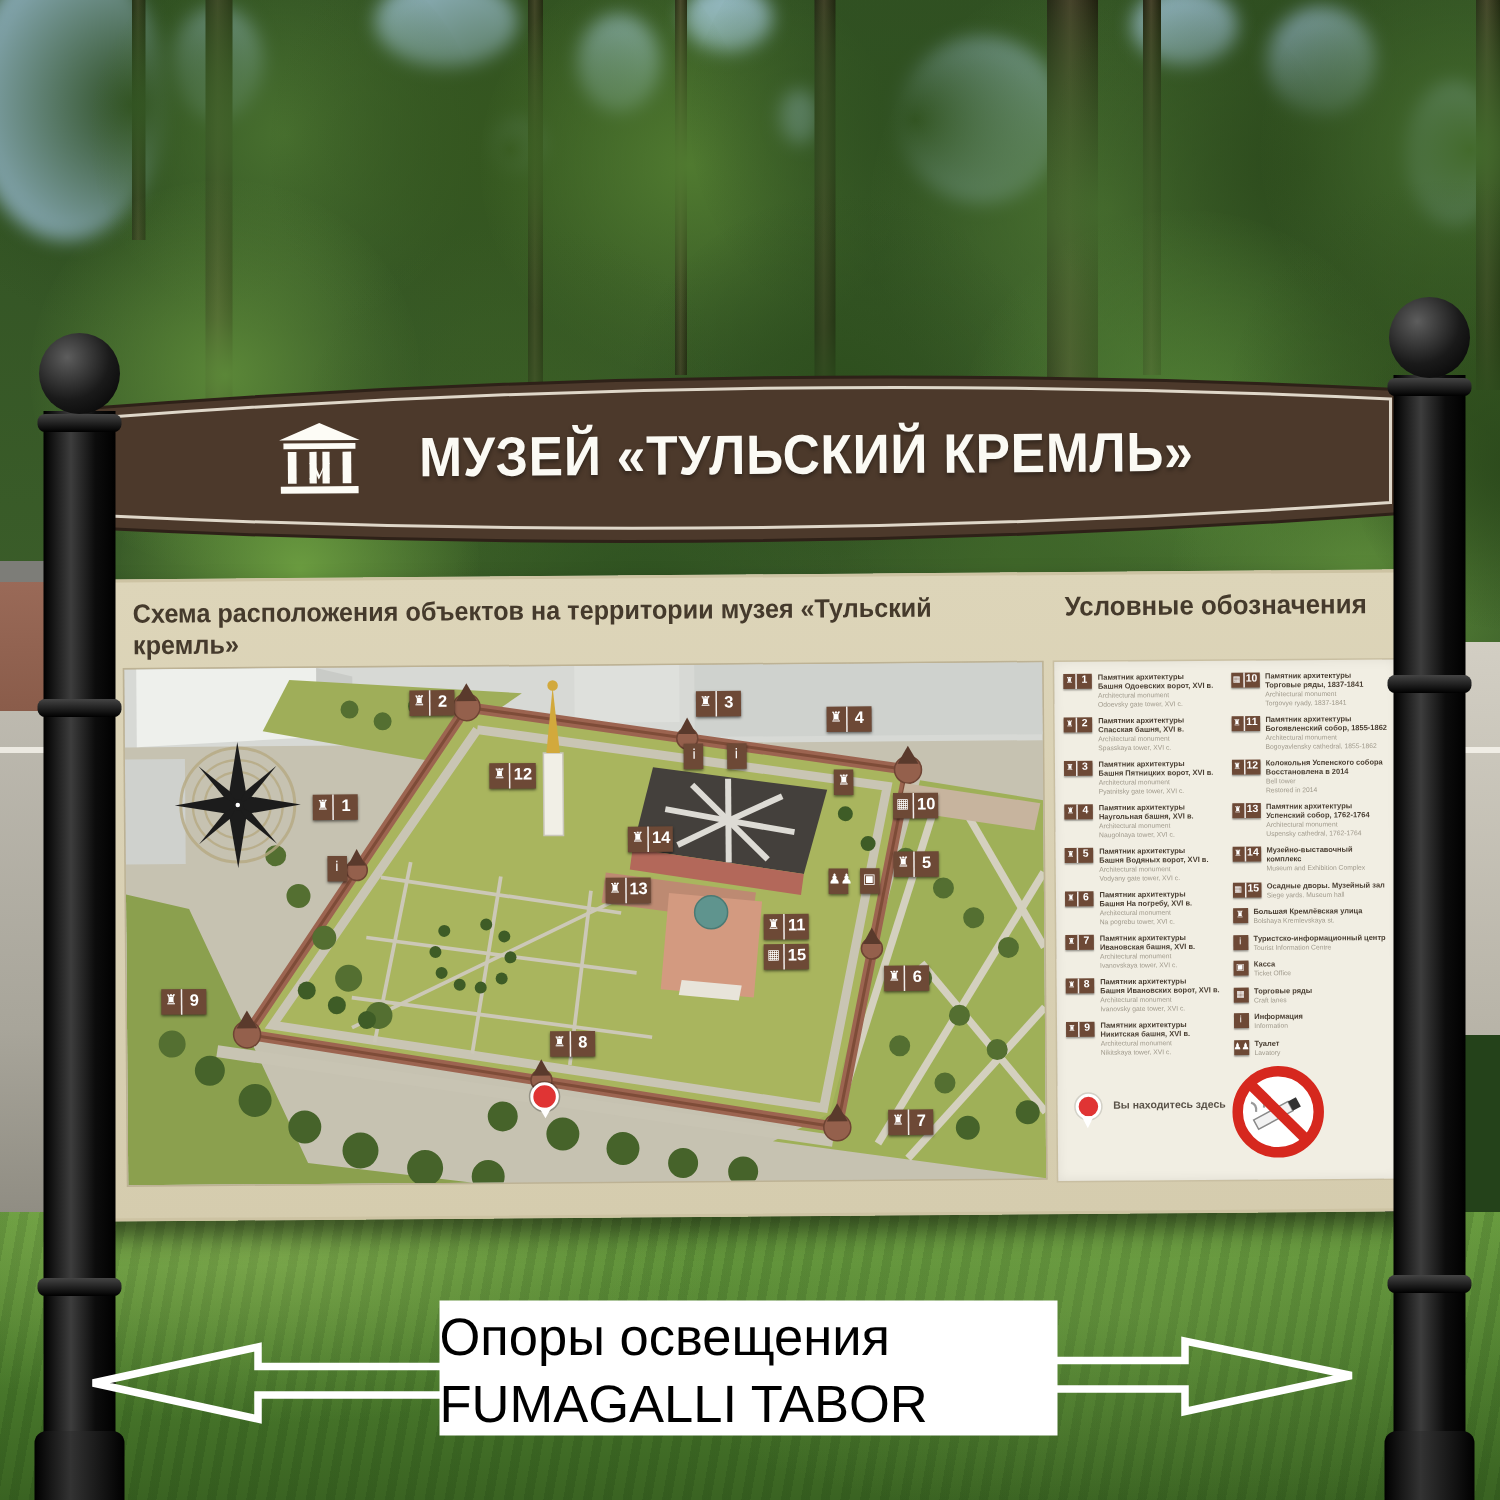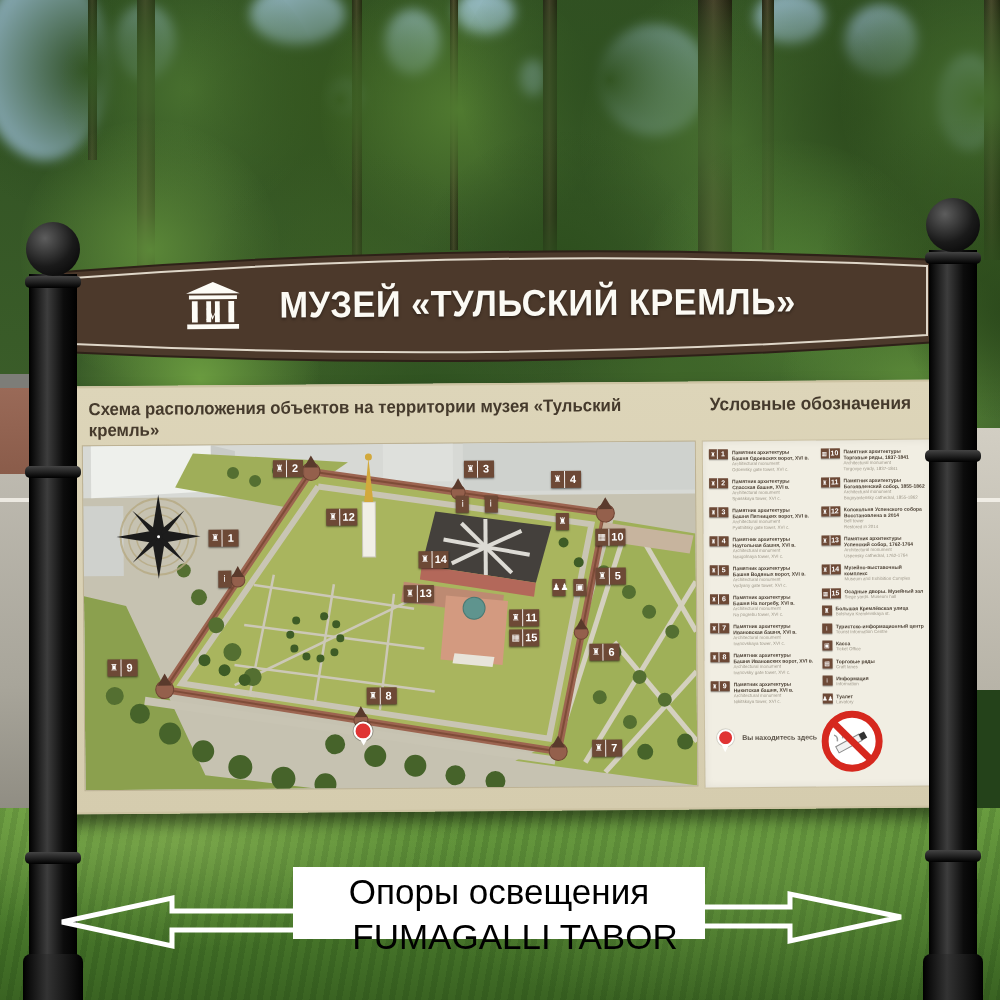--- a/index.html
+++ b/index.html
@@ -55,23 +55,23 @@
   .plq-n{min-width:8px;text-align:center;font-weight:bold;font-size:7px;line-height:10px;padding:0 1px;}
   .ltxt{flex:1;}
   .lru{font-size:5px;line-height:6px;font-weight:bold;color:#4a3f33;}
   .len{font-size:4.5px;line-height:5.5px;color:#a09a8c;}
   #youarehere-row{position:absolute;left:14px;top:290px;display:flex;align-items:center;gap:10px;}
   #yah-pin{width:13px;height:13px;border-radius:50%;background:#e03434;box-shadow:0 0 0 2px #fff,0 0 0 3px rgba(0,0,0,.12);position:relative;}
   #yah-pin:after{content:"";position:absolute;left:2px;top:13px;border:4px solid transparent;border-top:8px solid #fff;}
   #yah-label{font-size:7px;font-weight:bold;color:#5a5248;}
   #no-smoking{position:absolute;left:116px;top:268px;}
   
-  #caption{left:293px;top:867px;width:412px;height:72px;background:#fff;text-align:center;color:#000;}
+  #caption{left:293px;top:867px;width:412px;height:90px;background:#fff;color:#000;}
   #caption .l1{font-size:35px;line-height:47px;margin-top:1px;}
-  #caption .l2{font-size:35px;line-height:44px;padding-left:32px;}
+  #caption .l2{font-size:35px;line-height:44px;}
   #arrows{left:0;top:0;width:1000px;height:1000px;pointer-events:none;}
 </style>
 </head>
 <body>
 
 <div id="trees">
   <div class="skyblob deco" style="left:-20px;top:-30px;width:130px;height:190px;"></div>
   <div class="skyblob deco" style="left:115px;top:5px;width:60px;height:75px;"></div>
   <div class="skyblob deco" style="left:250px;top:-15px;width:95px;height:60px;"></div>
   <div class="skyblob deco" style="left:385px;top:10px;width:55px;height:65px;"></div>

